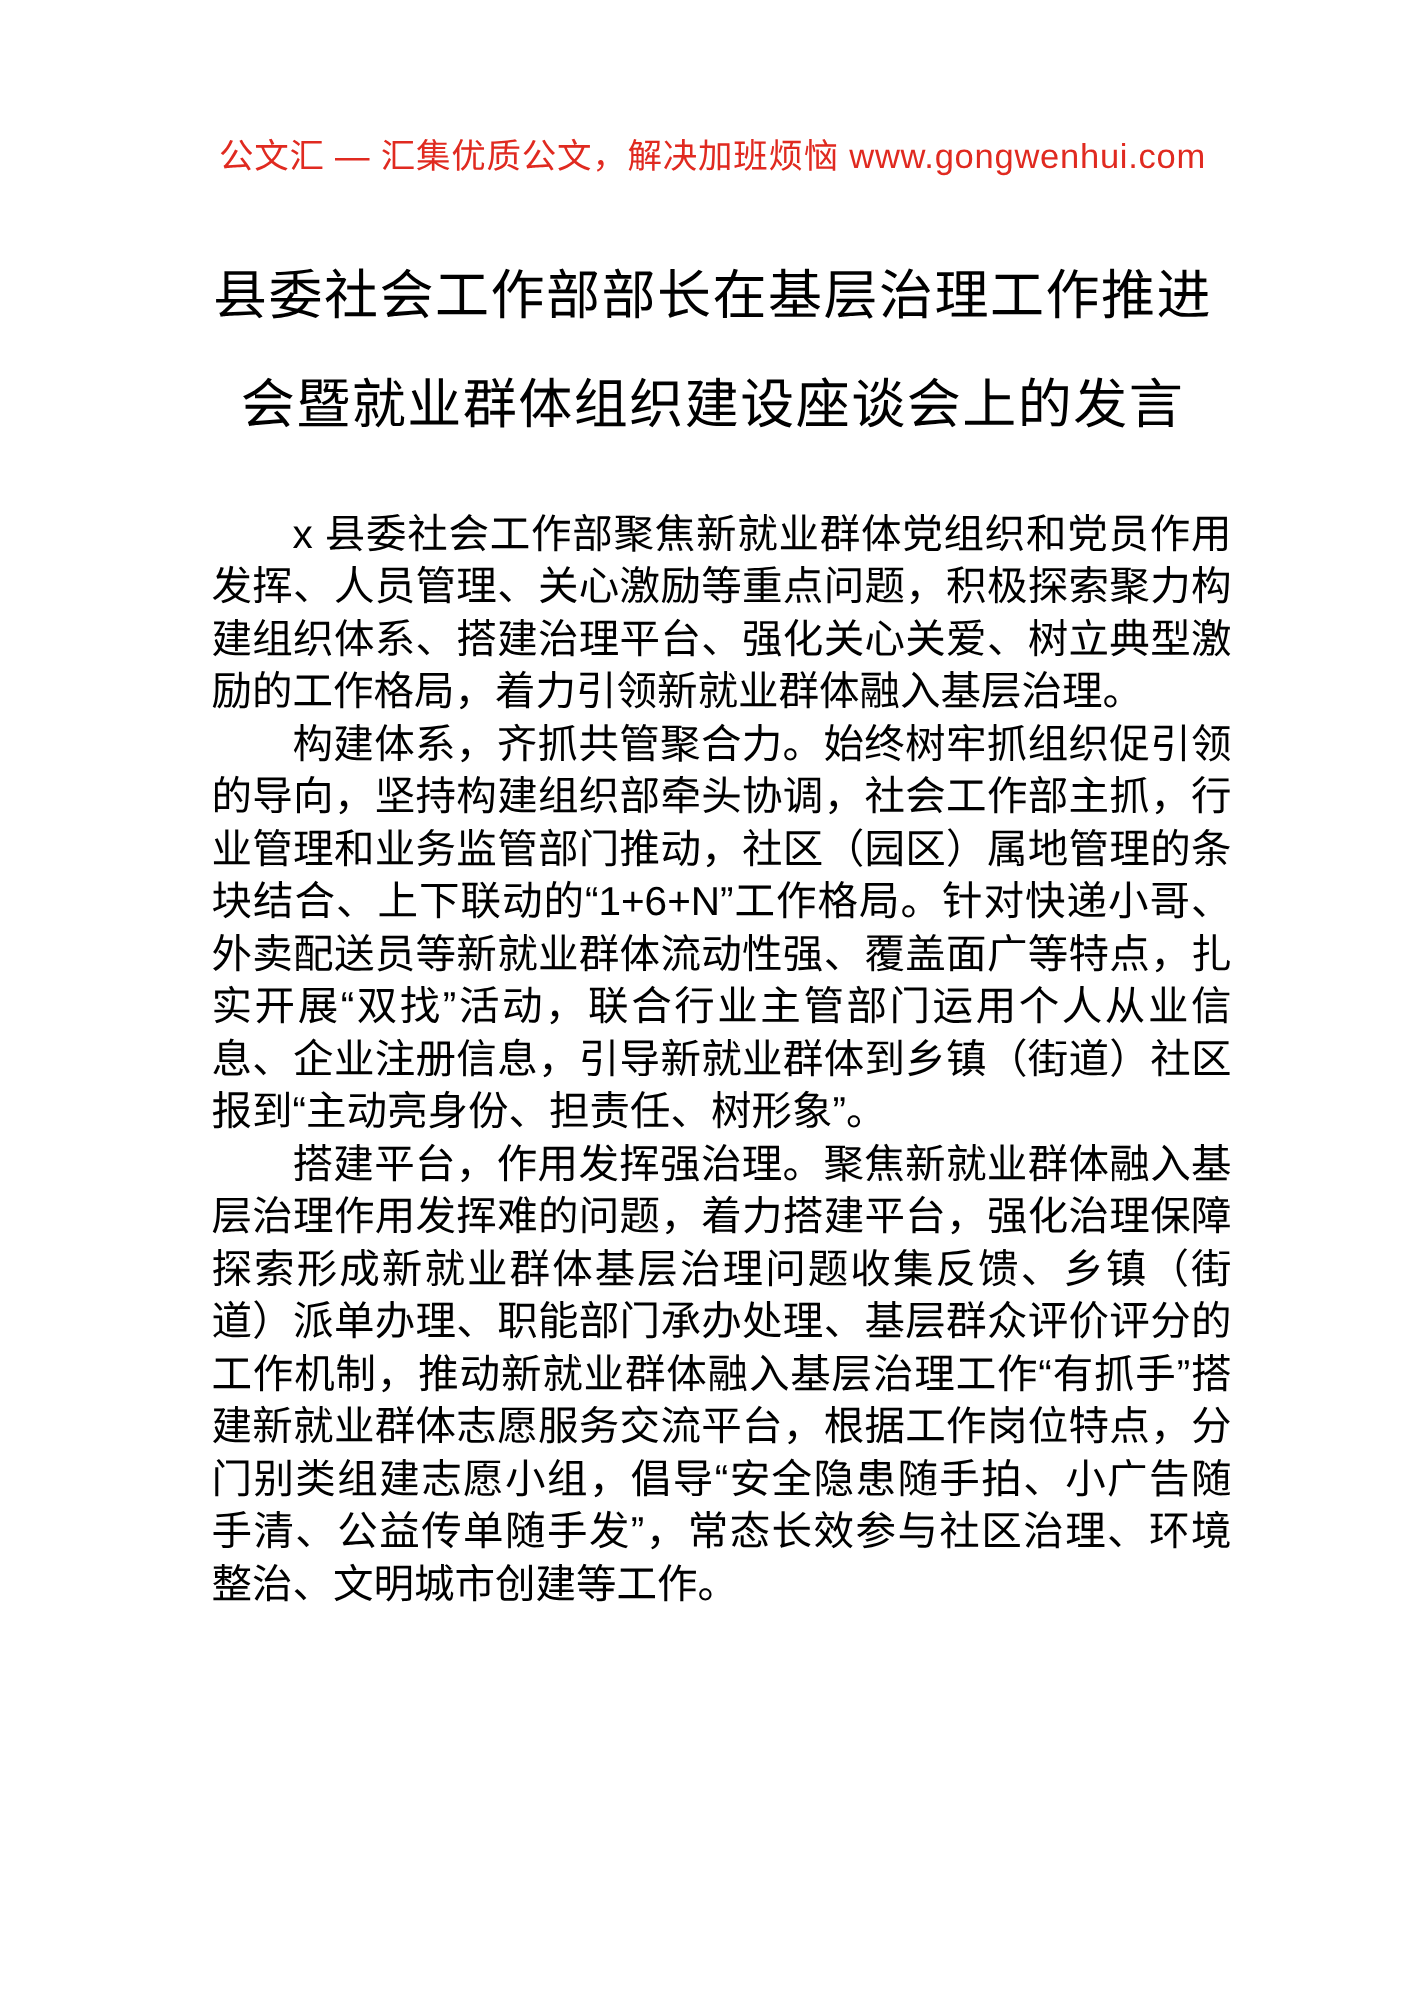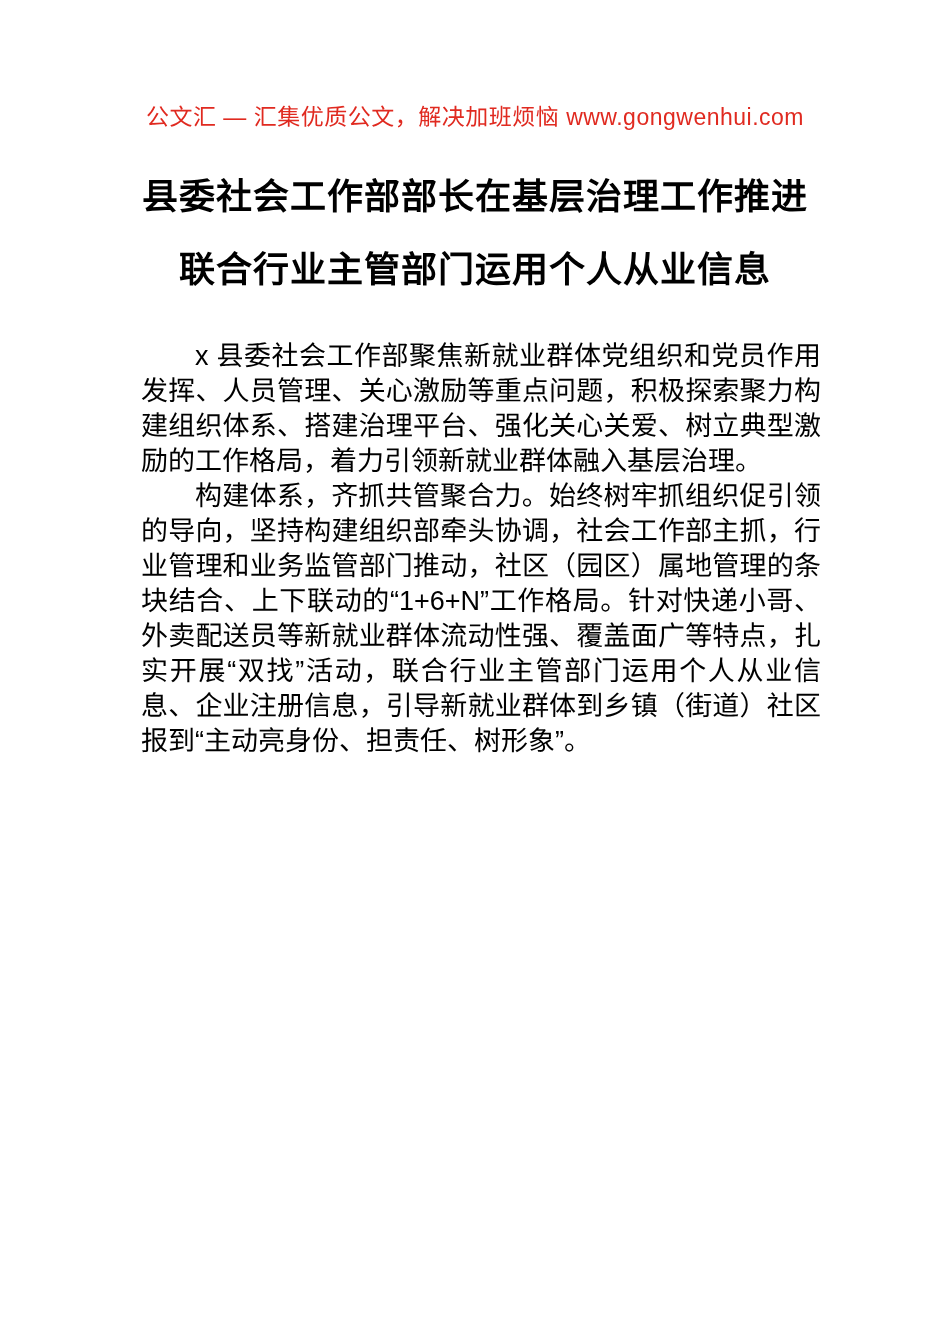--- a/index.html
+++ b/index.html
@@ -27,21 +27,21 @@
     white-space: nowrap;
   }
   .doc-title {
     position: absolute;
     top: 160px;
     left: 0;
     width: 100%;
     text-align: center;
     font-size: 36px;
     line-height: 73px;
-    font-weight: 700;
+    font-weight: 400;
     letter-spacing: 1px;
   }
   .doc-title .title-line {
     display: block;
   }
   .content {
     position: absolute;
     top: 339px;
     left: 141px;
     width: 680px;
@@ -55,25 +55,26 @@
     margin: 0;
     padding: 0;
     text-indent: 2em;
   }
 </style>
 </head>
 <body>
 
 <div class="page">
 
-  <div class="banner" style="color: rgb(224, 42, 32); margin-top: 13px;">公文汇 — 汇集优质公文，解决加班烦恼 www.gongwenhui.com</div>
+  <div class="banner" style="color: rgb(224, 42, 32);">公文汇 — 汇集优质公文，解决加班烦恼 www.gongwenhui.com</div>
 
   <div class="doc-title">
     <span class="title-line">县委社会工作部部长在基层治理工作推进</span>
-    <span class="title-line">联合行业主管部门运用个人从业信息</span>
+    <span class="title-line">会暨就业群体组织建设座谈会上的发言</span>
   </div>
 
   <div class="content">
     <p>x 县委社会工作部聚焦新就业群体党组织和党员作用发挥、人员管理、关心激励等重点问题，积极探索聚力构建组织体系、搭建治理平台、强化关心关爱、树立典型激励的工作格局，着力引领新就业群体融入基层治理。</p>
     <p>构建体系，齐抓共管聚合力。始终树牢抓组织促引领的导向，坚持构建组织部牵头协调，社会工作部主抓，行业管理和业务监管部门推动，社区（园区）属地管理的条块结合、上下联动的“1+6+N”工作格局。针对快递小哥、外卖配送员等新就业群体流动性强、覆盖面广等特点，扎实开展“双找”活动，联合行业主管部门运用个人从业信息、企业注册信息，引导新就业群体到乡镇（街道）社区报到“主动亮身份、担责任、树形象”。</p>
+    <p>搭建平台，作用发挥强治理。聚焦新就业群体融入基层治理作用发挥难的问题，着力搭建平台，强化治理保障探索形成新就业群体基层治理问题收集反馈、乡镇（街道）派单办理、职能部门承办处理、基层群众评价评分的工作机制，推动新就业群体融入基层治理工作“有抓手”搭建新就业群体志愿服务交流平台，根据工作岗位特点，分门别类组建志愿小组，倡导“安全隐患随手拍、小广告随手清、公益传单随手发”，常态长效参与社区治理、环境整治、文明城市创建等工作。</p>
   </div>
 
 </div>
 
 </body></html>

